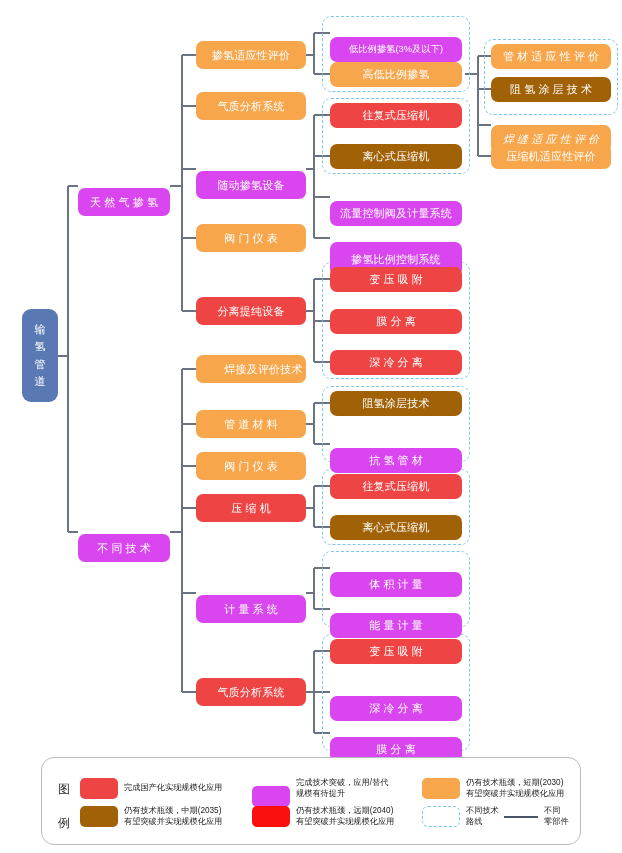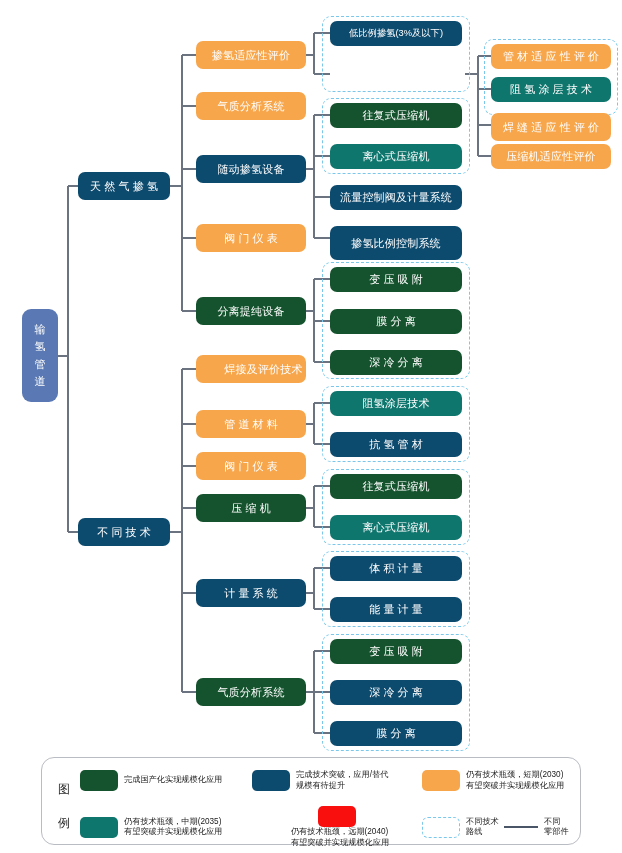--- a/index.html
+++ b/index.html
@@ -25,25 +25,25 @@
     line-height:1.1;
     letter-spacing:0.2px;
     box-sizing:border-box;
     padding:0 3px;
     white-space:nowrap;
     z-index:3;
   }
   .node.sp{letter-spacing:3.2px;text-indent:3.2px;}
   .node.tiny{font-size:9.3px;letter-spacing:0;text-indent:0;}
 
-  .c-green {background:#14532d;}
-  .c-blue  {background:#0c4a6e;}
+  .c-green {background:#ef4444;}
+  .c-blue  {background:#d946ef;margin-top:16px;}
   .c-orange{background:#f5a košice;}
   .c-orange{background:#f7a64b;}
-  .c-red   {background:#0f766e;}
+  .c-red   {background:#a16207;}
   .c-crimson{background:#fa0f0f;}
 
   
   #root-node{
     position:absolute;left:22px;top:309px;width:36px;height:93px;
     border-radius:9px;background:#5a79b4;color:#fff;
     display:flex;flex-direction:column;align-items:center;justify-content:center;
     font-size:11px;line-height:1.55;z-index:3;
   }
   #root-node span{display:block;}
@@ -185,20 +185,21 @@
   <div class="node c-orange sp" style="left:196px;top:224px;width:110px;height:28px;">阀门仪表</div>
   <div class="node c-green" style="left:196px;top:297px;width:110px;height:28px;">分离提纯设备</div>
   <div class="node c-orange" style="left:196px;top:355px;width:110px;height:28px;padding-left:28px;">焊接及评价技术</div>
   <div class="node c-orange sp" style="left:196px;top:410px;width:110px;height:28px;">管道材料</div>
   <div class="node c-orange sp" style="left:196px;top:452px;width:110px;height:28px;">阀门仪表</div>
   <div class="node c-blue sp" style="left:196px;top:579px;width:110px;height:28px;">计量系统</div>
   <div class="node c-green sp" style="left:196px;top:494px;width:110px;height:28px;">压缩机</div>
   <div class="node c-green" style="left:196px;top:678px;width:110px;height:28px;">气质分析系统</div>
 
   <div class="node c-blue tiny" style="left:330px;top:21px;width:132px;height:25px;">低比例掺氢(3%及以下)</div>
+  <div class="node c-orange" style="left:330px;top:62px;width:132px;height:25px;">高低比例掺氢</div>
 
   <div class="node c-green" style="left:330px;top:103px;width:132px;height:25px;">往复式压缩机</div>
   <div class="node c-red" style="left:330px;top:144px;width:132px;height:25px;">离心式压缩机</div>
 
   <div class="node c-blue" style="left:330px;top:185px;width:132px;height:25px;">流量控制阀及计量系统</div>
   <div class="node c-blue" style="left:330px;top:226px;width:132px;height:34px;">掺氢比例控制系统</div>
 
   <div class="node c-green sp" style="left:330px;top:267px;width:132px;height:25px;">变压吸附</div>
   <div class="node c-green sp" style="left:330px;top:309px;width:132px;height:25px;">膜分离</div>
   <div class="node c-green sp" style="left:330px;top:350px;width:132px;height:25px;">深冷分离</div>
@@ -211,21 +212,21 @@
 
   <div class="node c-blue sp" style="left:330px;top:556px;width:132px;height:25px;">体积计量</div>
   <div class="node c-blue sp" style="left:330px;top:597px;width:132px;height:25px;">能量计量</div>
 
   <div class="node c-green sp" style="left:330px;top:639px;width:132px;height:25px;">变压吸附</div>
   <div class="node c-blue sp" style="left:330px;top:680px;width:132px;height:25px;">深冷分离</div>
   <div class="node c-blue sp" style="left:330px;top:721px;width:132px;height:25px;">膜分离</div>
 
   <div class="node c-orange sp" style="left:491px;top:44px;width:120px;height:25px;">管材适应性评价</div>
   <div class="node c-red sp" style="left:491px;top:77px;width:120px;height:25px;">阻氢涂层技术</div>
-  <div class="node c-orange sp" style="left:491px;top:113px;width:120px;height:28px;">焊缝适应性评价</div>
+  <div class="node c-orange sp" style="left:491px;top:125px;width:120px;height:28px;font-style:italic;">焊缝适应性评价</div>
   <div class="node c-orange" style="left:491px;top:144px;width:120px;height:25px;text-align:right;">压缩机适应性评价</div>
 
   <div id="legend">
     <div id="legend-title">
       <span>图</span>
       <span>例</span>
     </div>
 
     <div class="lg-row" style="top:12px;">
       <div class="lg-item" style="width:172px;">
@@ -243,21 +244,21 @@
 有望突破并实现规模化应用</div>
       </div>
     </div>
 
     <div class="lg-row" style="top:48px;">
       <div class="lg-item" style="width:172px;">
         <div class="sw c-red"></div>
         <div class="lg-txt">仍有技术瓶颈，中期(2035)
 有望突破并实现规模化应用</div>
       </div>
-      <div class="lg-item" style="width:170px;flex-direction:column;">
+      <div class="lg-item" style="width:170px;">
         <div class="sw c-crimson"></div>
         <div class="lg-txt">仍有技术瓶颈，远期(2040)
 有望突破并实现规模化应用</div>
       </div>
       <div class="lg-item" style="width:82px;">
         <div class="dash-sw"></div>
         <div class="lg-txt">不同技术
 路线</div>
       </div>
       <div class="lg-item" style="width:80px;">

